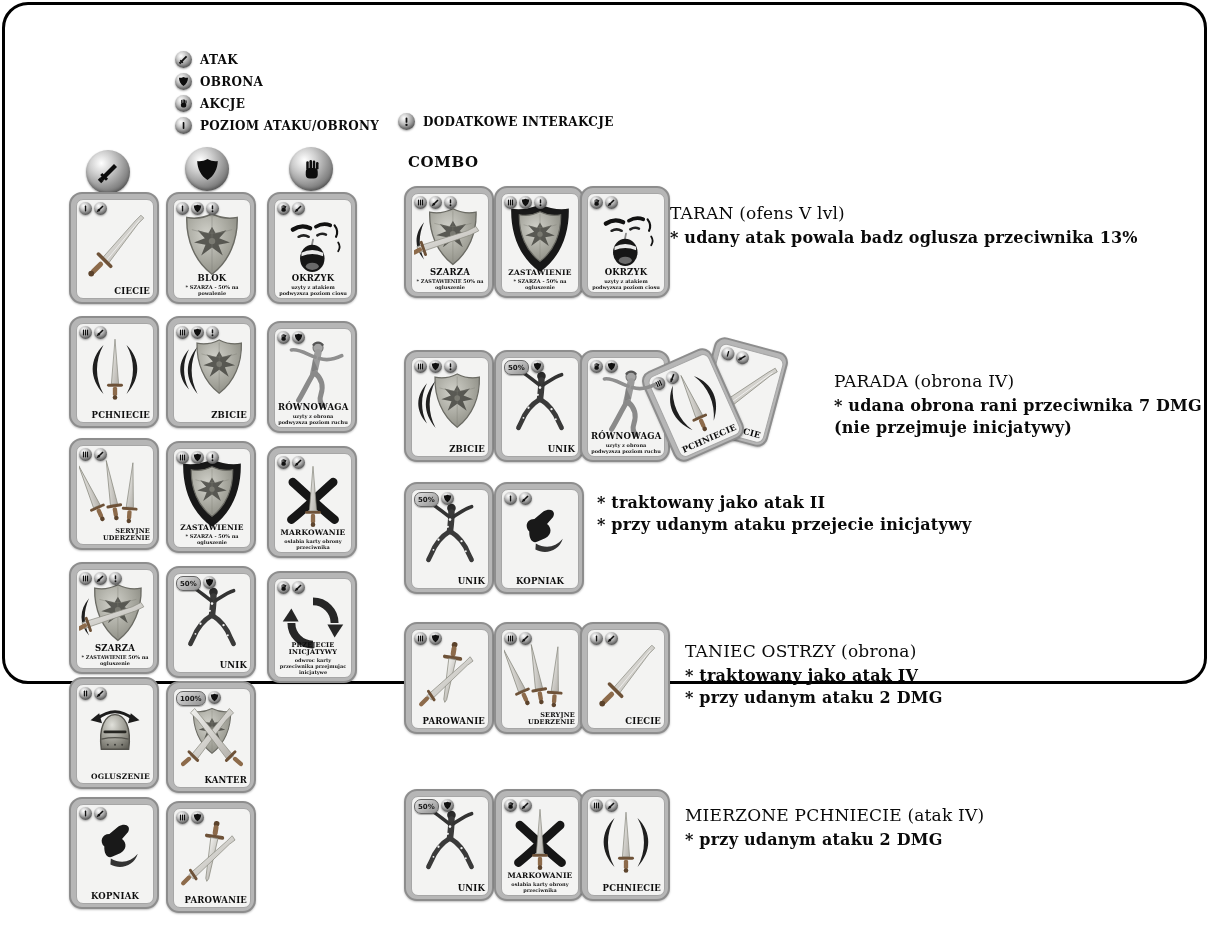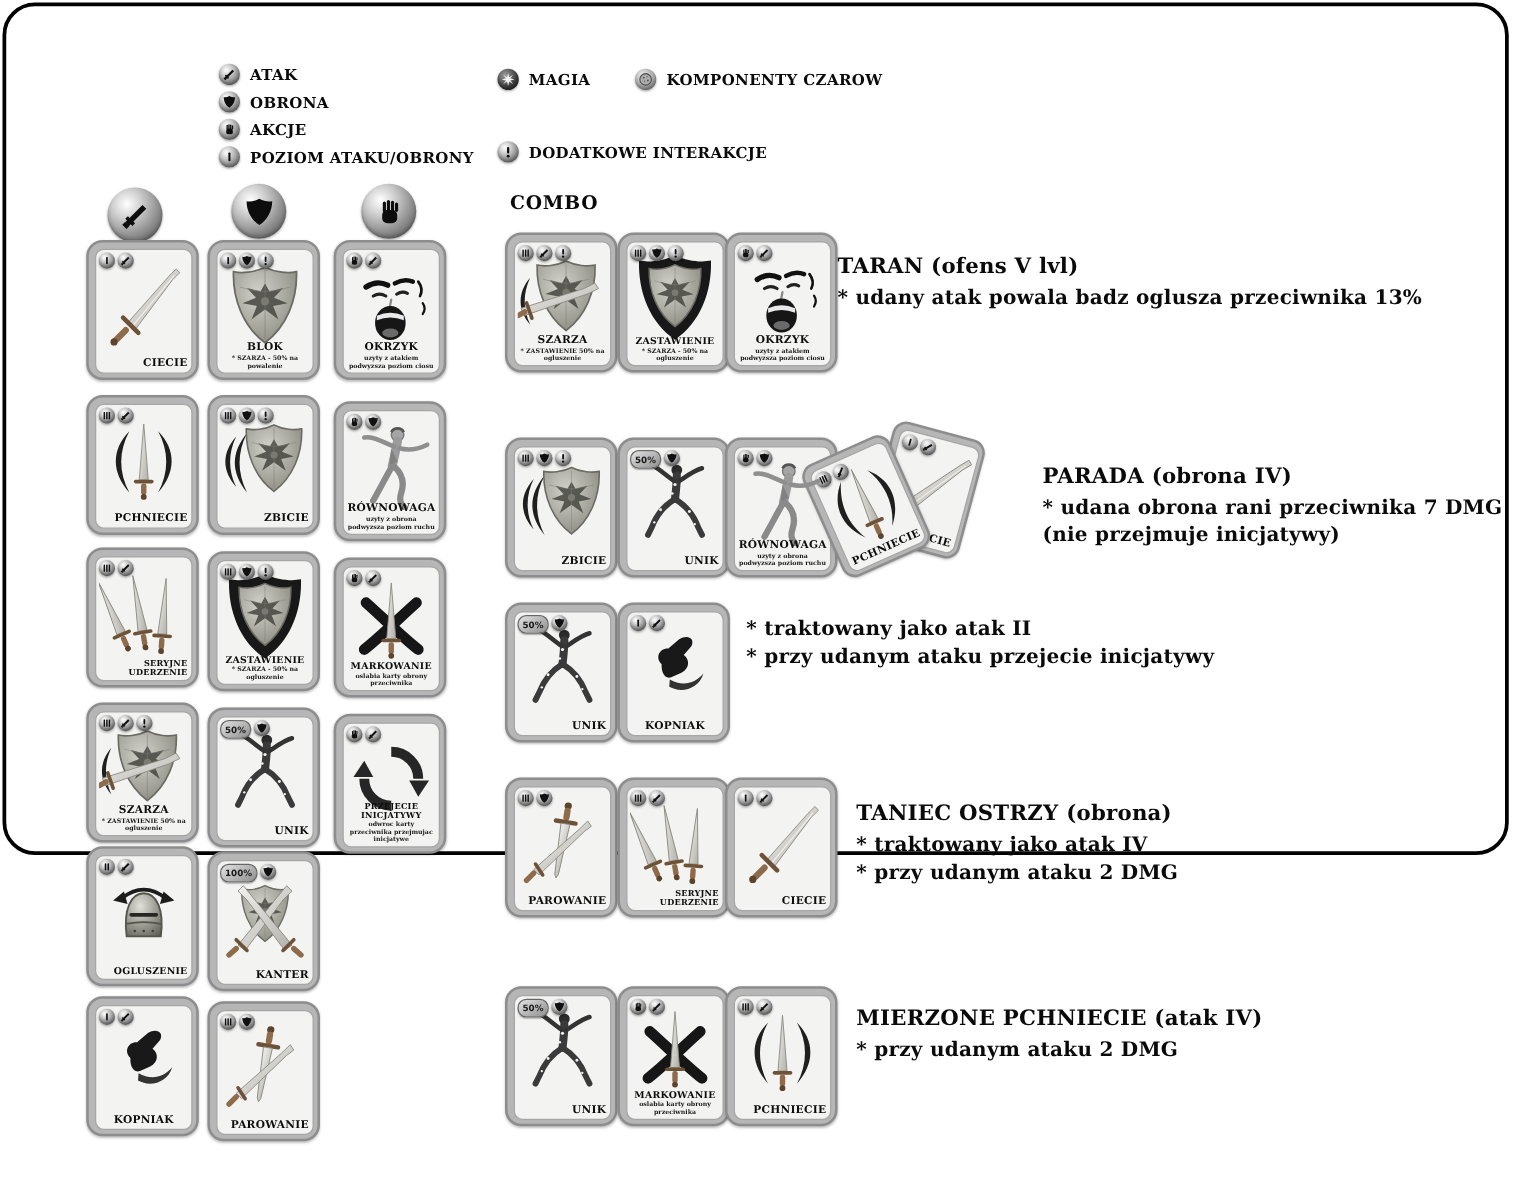--- a/index.html
+++ b/index.html
@@ -48,21 +48,21 @@
   
   .tilt-group{position:absolute;width:140px;height:130px;}
   .tilt-group .card{width:76px;height:98px;border-radius:11px;padding:4px;}
   .tilt-group .card-label{font-size:6px;}
   .tilt-right{left:48px;top:0;transform:rotate(15deg);}
   .tilt-left{left:0;top:13px;transform:rotate(-24deg);}
 
   
   .combo-heading{position:absolute;left:403px;top:148px;font-weight:bold;font-size:15px;letter-spacing:.6px;color:#0a0a0a;}
   .combo-text{position:absolute;color:#0a0a0a;}
-  .combo-title{font-weight:bold;font-size:17px;letter-spacing:.2px;margin-bottom:4px;white-space:nowrap;}
+  .combo-title{font-weight:normal;font-size:17px;letter-spacing:.2px;margin-bottom:4px;white-space:nowrap;}
   .combo-line{font-weight:bold;font-size:16px;line-height:1.4;letter-spacing:.2px;white-space:nowrap;}
 </style>
 </head>
 <body>
 
 <div class="page">
 
   <svg class="defs" xmlns="http://www.w3.org/2000/svg" xmlns:xlink="http://www.w3.org/1999/xlink" aria-hidden="true">
     <defs>
       <linearGradient id="gBlade" x1="0" y1="0" x2="1" y2="1">
@@ -305,38 +305,20 @@
       </div>
       <div class="legend-item">
         <span class="orb legend-orb level">
           <svg>
             <use href="#g-bar1" xlink:href="#g-bar1"></use>
           </svg>
         </span>
         <span class="legend-label">POZIOM ATAKU/OBRONY</span>
       </div>
     </div>
-  <div id="legend-right-top" class="legend">
-      <div class="legend-item">
-        <span class="orb legend-orb magic">
-          <svg>
-            <use href="#g-star" xlink:href="#g-star"></use>
-          </svg>
-        </span>
-        <span class="legend-label">MAGIA</span>
-      </div>
-      <div class="legend-item">
-        <span class="orb legend-orb components">
-          <svg>
-            <use href="#g-sphere" xlink:href="#g-sphere"></use>
-          </svg>
-        </span>
-        <span class="legend-label">KOMPONENTY CZAROW</span>
-      </div>
-    </div>
   <div id="legend-right-bottom" class="legend">
       <div class="legend-item">
         <span class="orb legend-orb exclaim">
           <svg>
             <use href="#g-excl" xlink:href="#g-excl"></use>
           </svg>
         </span>
         <span class="legend-label">DODATKOWE INTERAKCJE</span>
       </div>
     </div>

